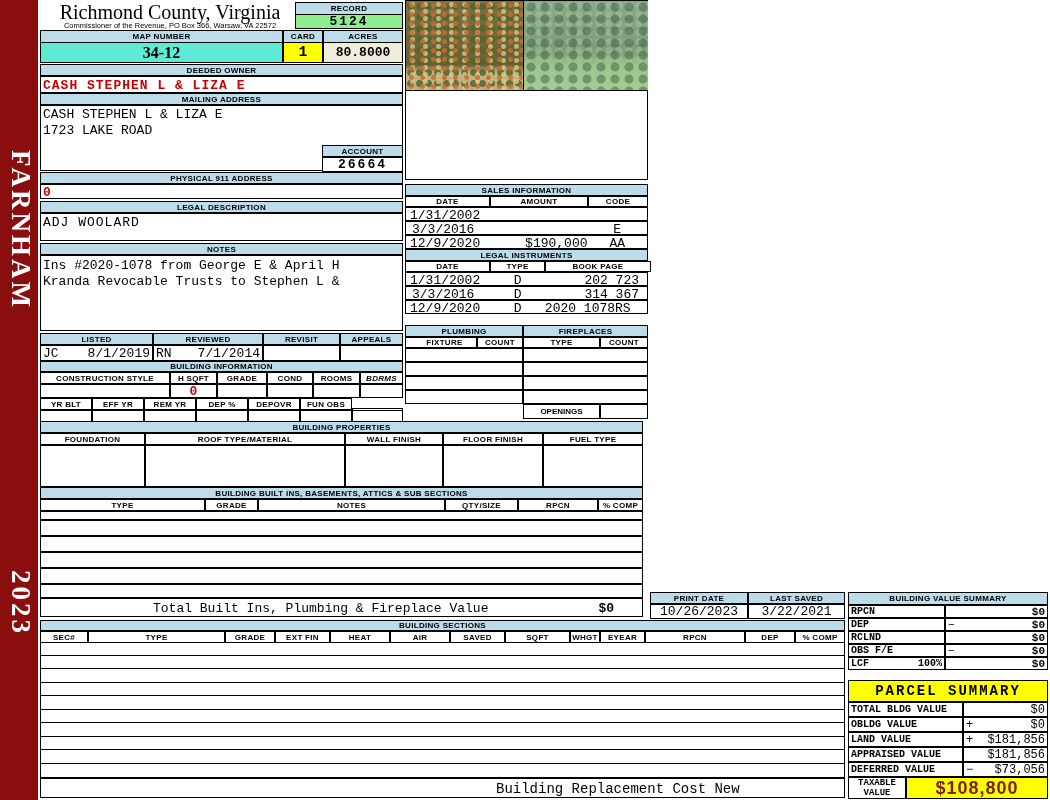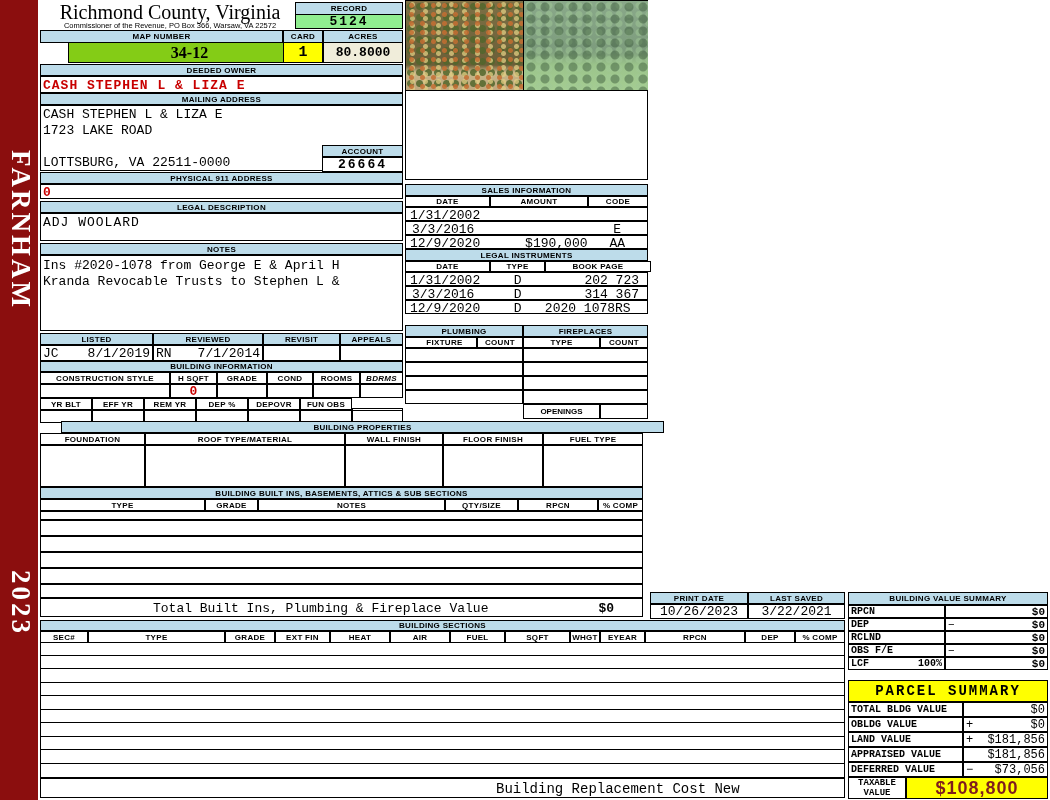--- a/index.html
+++ b/index.html
@@ -52,35 +52,34 @@
     <span class="side-txt" style="top:570px;">2023</span>
   </div>
 
   <div class="abs" style="left:45px;top:1px;width:250px;height:20px;font:20px 'Liberation Serif',serif;text-align:center;">Richmond County, Virginia</div>
   <div class="abs" style="left:43px;top:21px;width:254px;height:10px;font:7.5px 'Liberation Sans',sans-serif;text-align:center;">Commissioner of the Revenue, PO Box 366, Warsaw, VA 22572</div>
 
   <div class="strip" style="left:295px;top:2px;width:108px;height:13px;">RECORD</div>
   <div class="cell flexc vb" style="left:295px;top:14px;width:108px;height:15px;background:#90EE90;letter-spacing:2px;">5124</div>
 
   <div class="strip" style="left:40px;top:30px;width:243px;height:13px;">MAP NUMBER</div>
-  <div class="cell flexc" style="left:40px;top:42px;width:243px;height:21px;background:#84cc16;font:bold 16px 'Liberation Serif',serif;margin-left:28px;">34-12</div>
+  <div class="cell flexc" style="left:40px;top:42px;width:243px;height:21px;background:#5eead4;font:bold 16px 'Liberation Serif',serif;">34-12</div>
   <div class="strip" style="left:283px;top:30px;width:40px;height:13px;">CARD</div>
   <div class="cell flexc vb" style="left:283px;top:42px;width:40px;height:21px;background:#FFFF00;font-size:15px;">1</div>
   <div class="strip" style="left:323px;top:30px;width:80px;height:13px;">ACRES</div>
   <div class="cell flexc vb" style="left:323px;top:42px;width:80px;height:21px;background:#F0EDDA;">80.8000</div>
 
   <div class="strip" style="left:40px;top:64px;width:363px;height:12px;">DEEDED OWNER</div>
   <div class="cell vb red" style="left:40px;top:76px;width:363px;height:17px;padding:1px 2px;letter-spacing:1px;">CASH STEPHEN L &amp; LIZA E</div>
 
   <div class="strip" style="left:40px;top:93px;width:363px;height:12px;">MAILING ADDRESS</div>
   <div class="cell" style="left:40px;top:105px;width:363px;height:66px;padding:1px 2px;">
     <div class="v" style="line-height:16px;">CASH STEPHEN L &amp; LIZA E</div>
     <div class="v" style="line-height:16px;">1723 LAKE ROAD</div>
     <div class="v" style="line-height:16px;min-height:16px;"></div>
-    <div class="v" style="line-height:16px;">LOTTSBURG, VA 22511-0000</div>
   </div>
 
   <div class="strip" style="left:322px;top:145px;width:81px;height:12px;">ACCOUNT</div>
   <div class="cell flexc vb" style="left:322px;top:157px;width:81px;height:15px;letter-spacing:2px;">26664</div>
 
   <div class="strip" style="left:40px;top:172px;width:363px;height:12px;">PHYSICAL 911 ADDRESS</div>
   <div class="cell vb red" style="left:40px;top:184px;width:363px;height:15px;padding:0 2px;">0</div>
 
   <div class="strip" style="left:40px;top:201px;width:363px;height:12px;">LEGAL DESCRIPTION</div>
   <div class="cell v" style="left:40px;top:213px;width:363px;height:28px;padding:1px 2px;letter-spacing:1px;">ADJ WOOLARD</div>
@@ -127,21 +126,21 @@
   <div class="strip" style="left:300px;top:398px;width:52px;height:12px;background:#fff;">FUN OBS</div>
   <div class="strip" style="left:352px;top:408px;width:51px;height:12px;background:#fff;">ECO OBS</div>
   <div class="cell" style="left:40px;top:410px;width:52px;height:13px;"></div>
   <div class="cell" style="left:92px;top:410px;width:52px;height:13px;"></div>
   <div class="cell" style="left:144px;top:410px;width:52px;height:13px;"></div>
   <div class="cell" style="left:196px;top:410px;width:52px;height:13px;"></div>
   <div class="cell" style="left:248px;top:410px;width:52px;height:13px;"></div>
   <div class="cell" style="left:300px;top:410px;width:52px;height:13px;"></div>
   <div class="cell" style="left:352px;top:410px;width:51px;height:13px;"></div>
 
-  <div class="strip" style="left:40px;top:421px;width:603px;height:12px;margin-left:21px;">BUILDING PROPERTIES</div>
+  <div class="strip" style="left:40px;top:421px;width:603px;height:12px;">BUILDING PROPERTIES</div>
   <div class="strip" style="left:40px;top:433px;width:105px;height:12px;background:#fff;">FOUNDATION</div>
   <div class="strip" style="left:145px;top:433px;width:200px;height:12px;background:#fff;">ROOF TYPE/MATERIAL</div>
   <div class="strip" style="left:345px;top:433px;width:98px;height:12px;background:#fff;">WALL FINISH</div>
   <div class="strip" style="left:443px;top:433px;width:100px;height:12px;background:#fff;">FLOOR FINISH</div>
   <div class="strip" style="left:543px;top:433px;width:100px;height:12px;background:#fff;">FUEL TYPE</div>
   <div class="cell" style="left:40px;top:445px;width:105px;height:42px;"></div>
   <div class="cell" style="left:145px;top:445px;width:200px;height:42px;"></div>
   <div class="cell" style="left:345px;top:445px;width:98px;height:42px;"></div>
   <div class="cell" style="left:443px;top:445px;width:100px;height:42px;"></div>
   <div class="cell" style="left:543px;top:445px;width:100px;height:42px;"></div>
@@ -273,21 +272,21 @@
     <span style="font-weight:bold;">$0</span>
   </div>
 
   <div class="strip" style="left:40px;top:620px;width:805px;height:11px;">BUILDING SECTIONS</div>
   <div class="strip" style="left:40px;top:631px;width:48px;height:12px;background:#fff;">SEC#</div>
   <div class="strip" style="left:88px;top:631px;width:137px;height:12px;background:#fff;">TYPE</div>
   <div class="strip" style="left:225px;top:631px;width:50px;height:12px;background:#fff;">GRADE</div>
   <div class="strip" style="left:275px;top:631px;width:55px;height:12px;background:#fff;">EXT FIN</div>
   <div class="strip" style="left:330px;top:631px;width:60px;height:12px;background:#fff;">HEAT</div>
   <div class="strip" style="left:390px;top:631px;width:60px;height:12px;background:#fff;">AIR</div>
-  <div class="strip" style="left:450px;top:631px;width:55px;height:12px;background:#fff;">FUEL</div>
+  <div class="strip" style="left:450px;top:631px;width:55px;height:12px;background:#fff;">SAVED</div>
   <div class="strip" style="left:505px;top:631px;width:65px;height:12px;background:#fff;">SQFT</div>
   <div class="strip" style="left:570px;top:631px;width:30px;height:12px;background:#fff;">WHGT</div>
   <div class="strip" style="left:600px;top:631px;width:45px;height:12px;background:#fff;">EYEAR</div>
   <div class="strip" style="left:645px;top:631px;width:100px;height:12px;background:#fff;">RPCN</div>
   <div class="strip" style="left:745px;top:631px;width:50px;height:12px;background:#fff;">DEP</div>
   <div class="strip" style="left:795px;top:631px;width:50px;height:12px;background:#fff;">% COMP</div>
   <div class="abs" style="left:40px;top:643px;width:805px;height:135px;border:1px solid #000;border-top:none;background:#fff;">
     <div class="secrow" style="height:13px;"></div>
     <div class="secrow" style="height:13px;"></div>
     <div class="secrow" style="height:14px;"></div>

